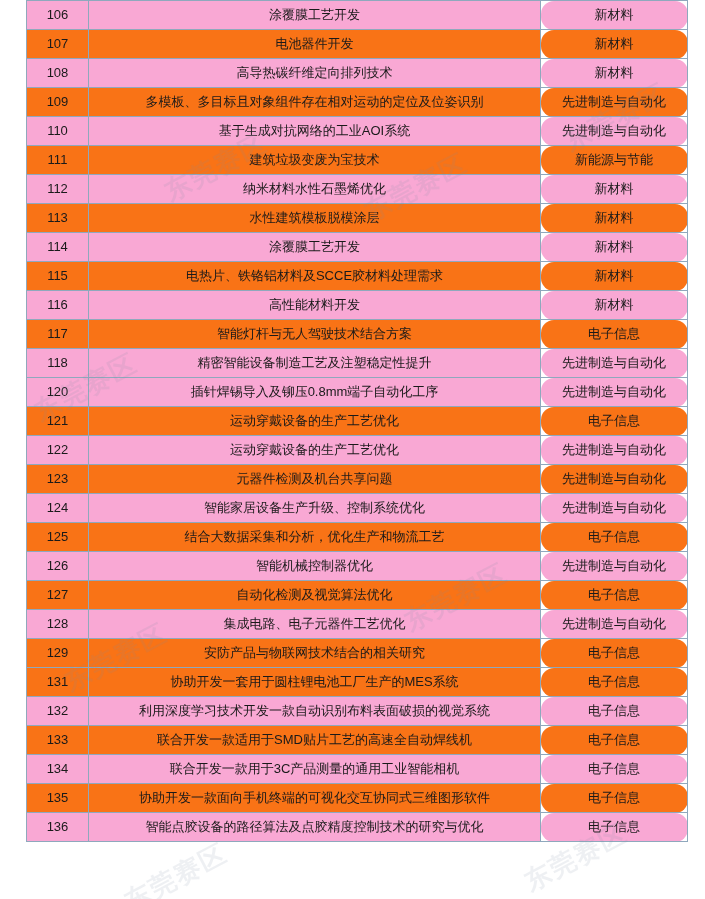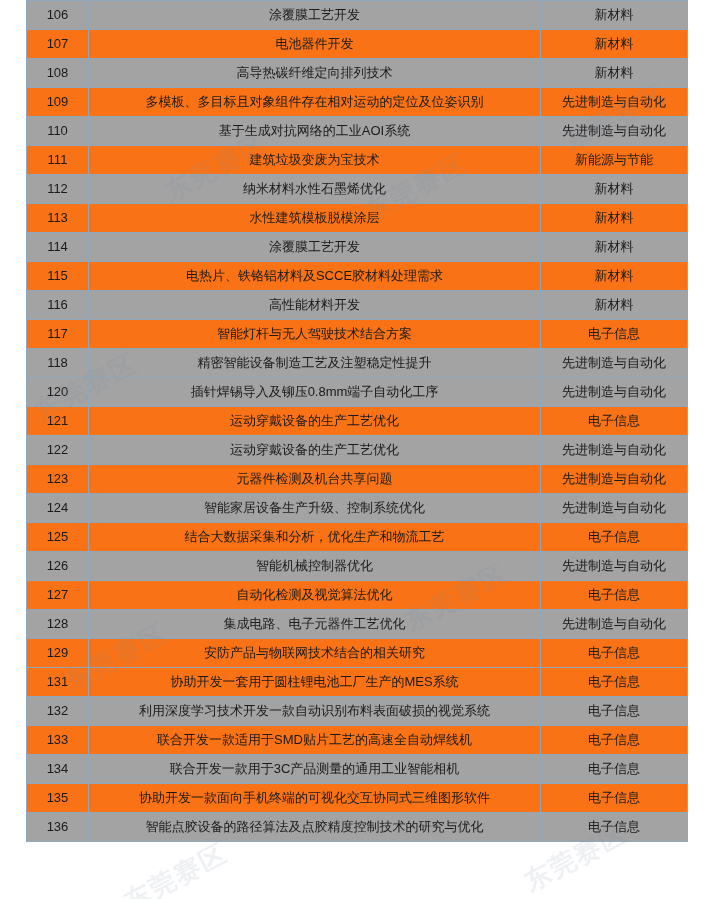--- a/index.html
+++ b/index.html
@@ -56,27 +56,27 @@
     vertical-align: middle;
     padding: 0 2px;
     line-height: 1.15;
     overflow: hidden;
     white-space: nowrap;
   }
   tr.alt td {
     background: #f97316;
   }
   tr.plain td {
-    background: #a3a3a3;
+    background: #f9a8d4;
   }
   .col-num { width: 62px; font-size: 13px; }
   .col-title { width: 452px; }
   .col-field { width: 147px; }
   .cell-title { font-size: 13px; }
-  .cell-field { font-size: 13px; }
+  .cell-field { font-size: 13px; border-radius: 13px; }
 </style>
 </head>
 <body>
 
 <div class="page">
 
   <div class="watermark">
     <div class="wm" style="left: 560px; top: 100px;">东莞赛区</div>
     <div class="wm" style="left: 160px; top: 150px;">东莞赛区</div>
     <div class="wm" style="left: 360px; top: 170px;">东莞赛区</div>

